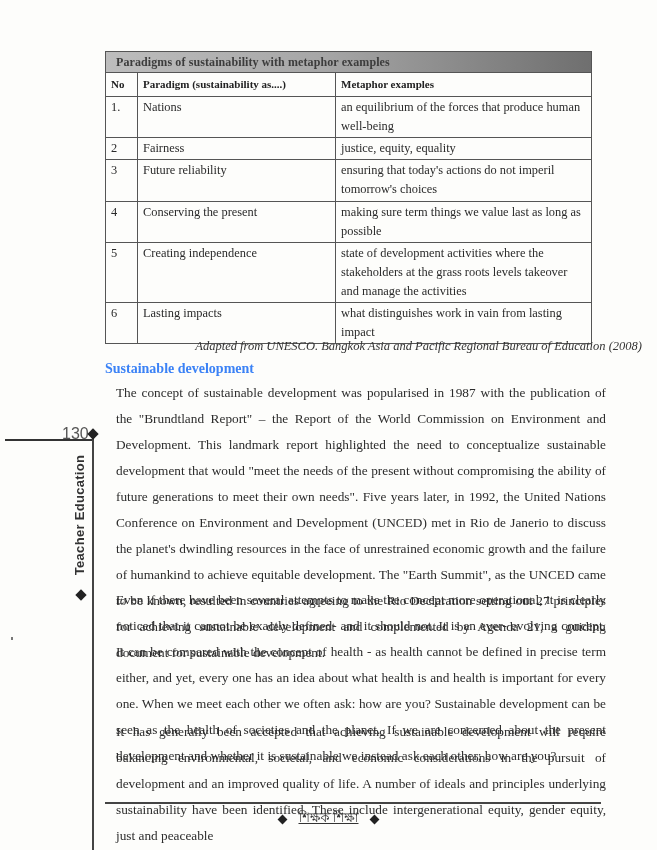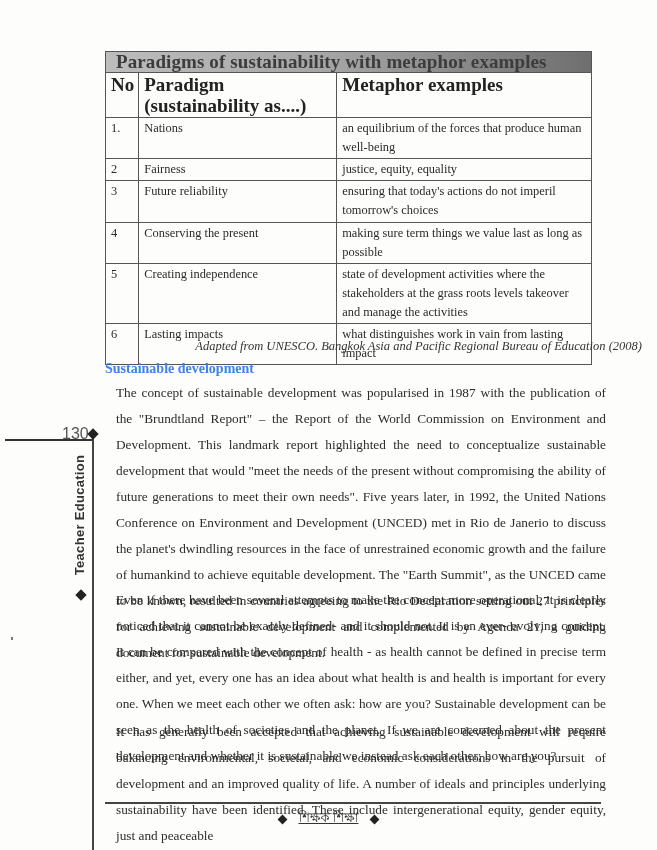--- a/index.html
+++ b/index.html
@@ -10,29 +10,29 @@
     color: #2a2a2a;
   }
   .table-wrap { position: absolute; left: 105px; top: 51px; width: 487px; }
   table.paradigms {
     width: 100%; border-collapse: collapse;
     font-size: 12.4px; line-height: 19px;
   }
   .caption-band {
     height: 20px; border: 1.5px solid #555; border-bottom: none;
     background: linear-gradient(to right, #bdbdbd 0%, #a6a6a6 45%, #6f6f6f 100%);
-    font-weight: bold; font-size: 19px; color: #3c3c3c;
+    font-weight: bold; font-size: 12px; color: #3c3c3c;
     padding-left: 10px; line-height: 20px; letter-spacing: 0.1px;
   }
   table.paradigms td, table.paradigms th {
     border: 1.5px solid #555; vertical-align: top; padding: 1px 4px 1px 5px;
     text-align: left;
   }
   table.paradigms th {
-    font-weight: bold; font-size: 19px; height: 21px; line-height: 21px;
+    font-weight: bold; font-size: 11px; height: 21px; line-height: 21px;
     color: #222;
   }
   .col-no { width: 22px; }
   .col-par { width: 188px; }
   td.metaphor { text-align: justify; }
   tr.r1 td { height: 38px; } tr.r2 td { height: 16px; } tr.r3 td { height: 39px; }
   tr.r4 td { height: 37px; } tr.r5 td { height: 56px; } tr.r6 td { height: 37px; }
   .source-note {
     position: absolute; left: 105px; top: 339px; width: 489px;
     text-align: right; font-style: italic; font-size: 12.5px; color: #333; padding-left: 48px;

